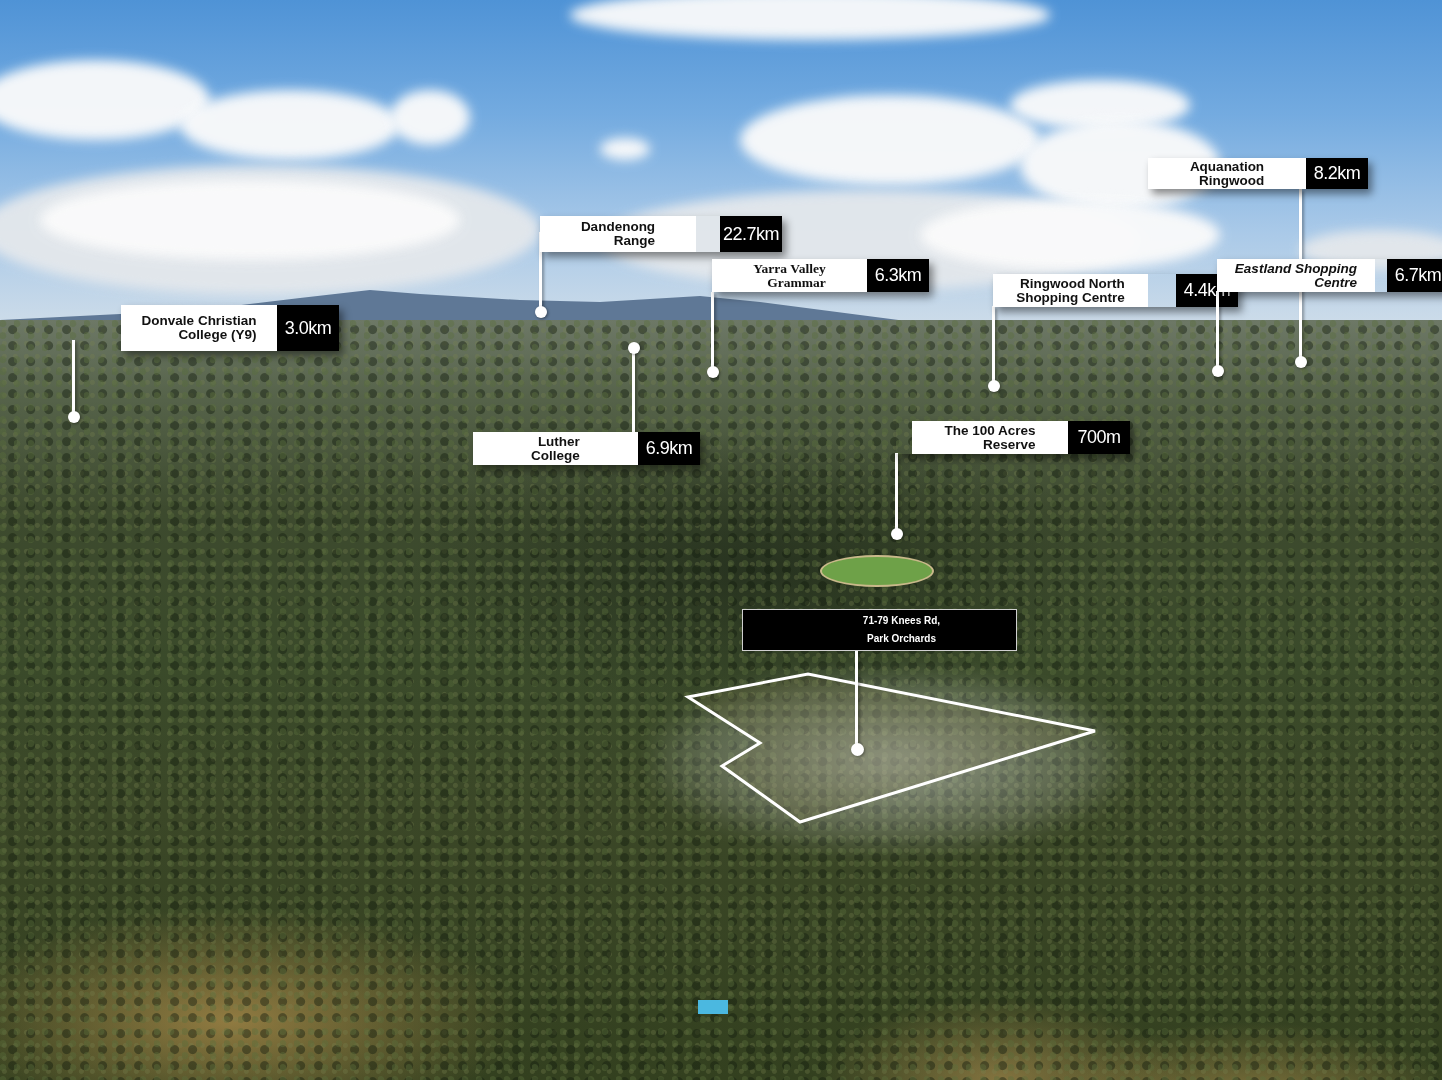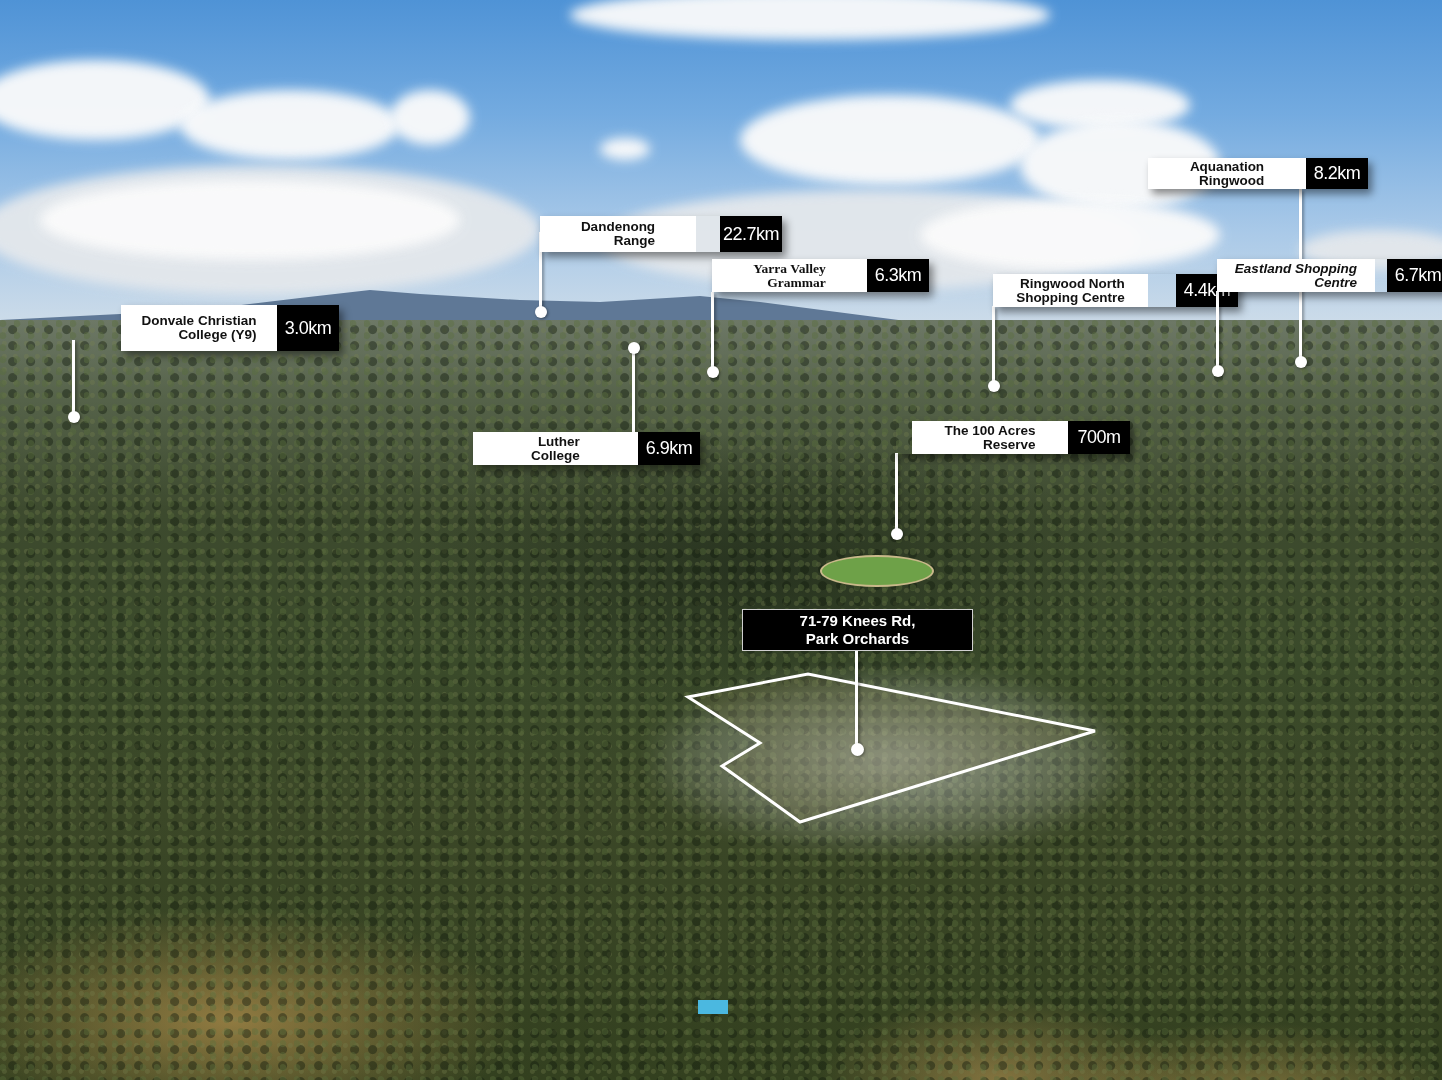--- a/index.html
+++ b/index.html
@@ -57,22 +57,22 @@
     }
     .callout .dist {
       background: #000000; color: #fff; font-size: 18px; display: flex; align-items: center;
       justify-content: center; padding: 0 5px; letter-spacing: -0.5px;
     }
     .stem { position: absolute; width: 3px; background: #ffffff; box-shadow: 2px 2px 3px rgba(0,0,0,0.35); }
     .pin { position: absolute; width: 12px; height: 12px; border-radius: 50%; background: #ffffff; box-shadow: 1px 1px 3px rgba(0,0,0,0.4); }
     .main-callout {
       position: absolute; left: 742px; top: 609px; width: 229px; height: 40px;
       background: #000; border: 1.5px solid #d0d0d0; color: #fff; font-weight: bold;
-      font-size: 15px; line-height: 18px; text-align: center; display: flex;
-      align-items: center; justify-content: center; white-space: pre-line;
+      font-size: 10px; line-height: 18px; text-align: center; display: flex;
+      align-items: center; justify-content: center; white-space: pre-line; padding-left: 44px;
     }
   </style>
 </head>
 <body>
 
 <div class="scene">
   <div class="sky"></div>
 
   <div class="cloud" style="left:-20px;top:60px;width:230px;height:80px;"></div>
   <div class="cloud" style="left:180px;top:90px;width:220px;height:70px;"></div>

